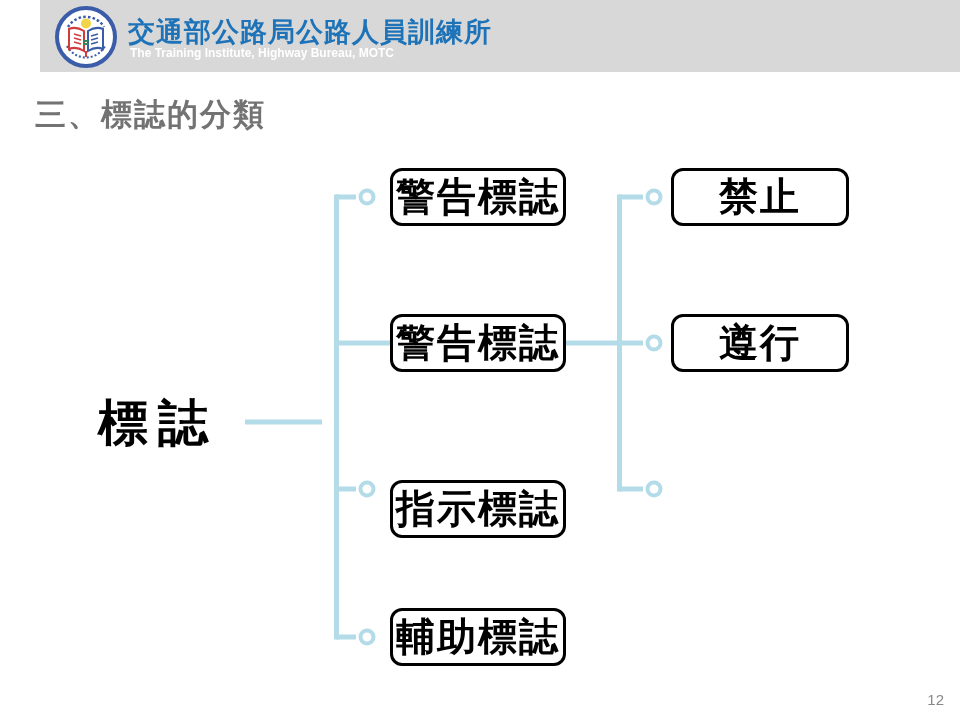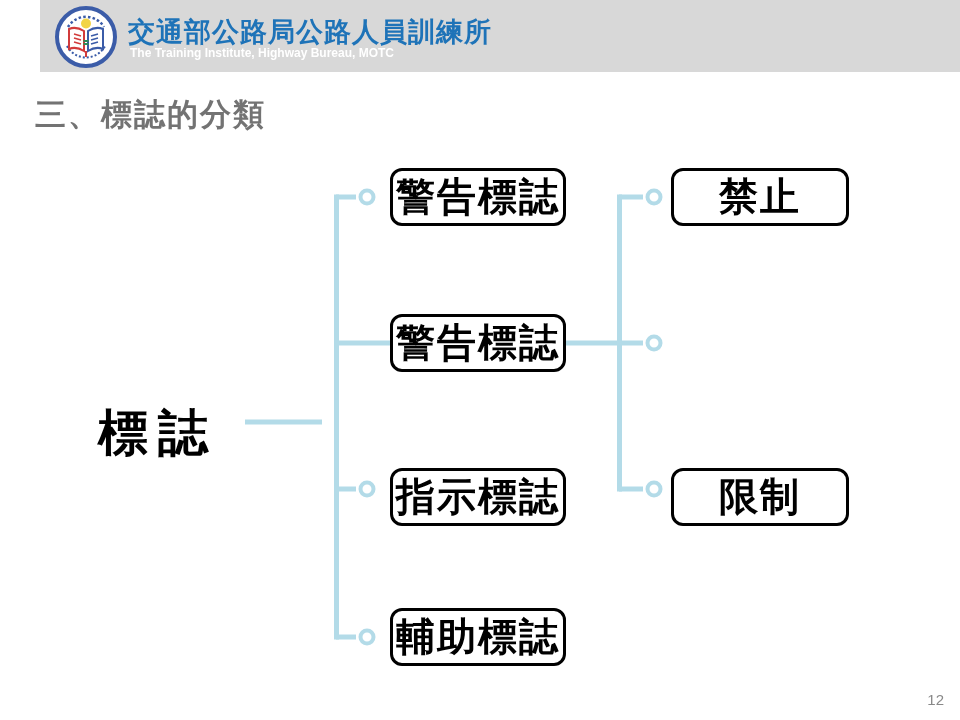--- a/index.html
+++ b/index.html
@@ -38,36 +38,36 @@
     letter-spacing:2px;
   }
   
   .connector-svg{
     position:absolute;left:0;top:0;width:960px;height:720px;
     pointer-events:none;
   }
   .root-label{
     position:absolute;left:98px;top:392px;width:145px;height:62px;
     font-size:50px;font-weight:700;color:#000;
-    letter-spacing:10px;line-height:62px;white-space:nowrap;margin-top:10px;
+    letter-spacing:10px;line-height:62px;white-space:nowrap;
   }
   .node-box{
     position:absolute;
     box-sizing:border-box;
     border:3px solid #000;border-radius:12px;
     background:#ffffff;
     display:flex;align-items:center;justify-content:center;
     font-size:39px;font-weight:700;color:#000;
     letter-spacing:2px;white-space:nowrap;
   }
   .col-left{left:390px;width:176px;height:58px;}
   .col-right{left:671px;width:178px;height:58px;}
   .row-1{top:168px;}
   .row-2{top:314px;}
-  .row-3{top:468px;}
+  .row-3{top:480px;}
   .row-4{top:608px;}
   
   .page-number{
     position:absolute;right:16px;bottom:12px;
     font-size:15px;color:#898989;
   }
 </style>
 </head>
 <body>
 
@@ -128,17 +128,17 @@
   </svg>
 
   <div class="root-label">標誌</div>
 
   <div class="node-box col-left row-1">警告標誌</div>
   <div class="node-box col-left row-2">警告標誌</div>
   <div class="node-box col-left row-3">指示標誌</div>
   <div class="node-box col-right row-1">禁止</div>
 
   <div class="node-box col-left row-4">輔助標誌</div>
-  <div class="node-box col-right row-3">限制</div>
+  <div class="node-box col-right row-2">遵行</div>
 
   <div class="page-number">12</div>
 
 </div>
 
 </body></html>

